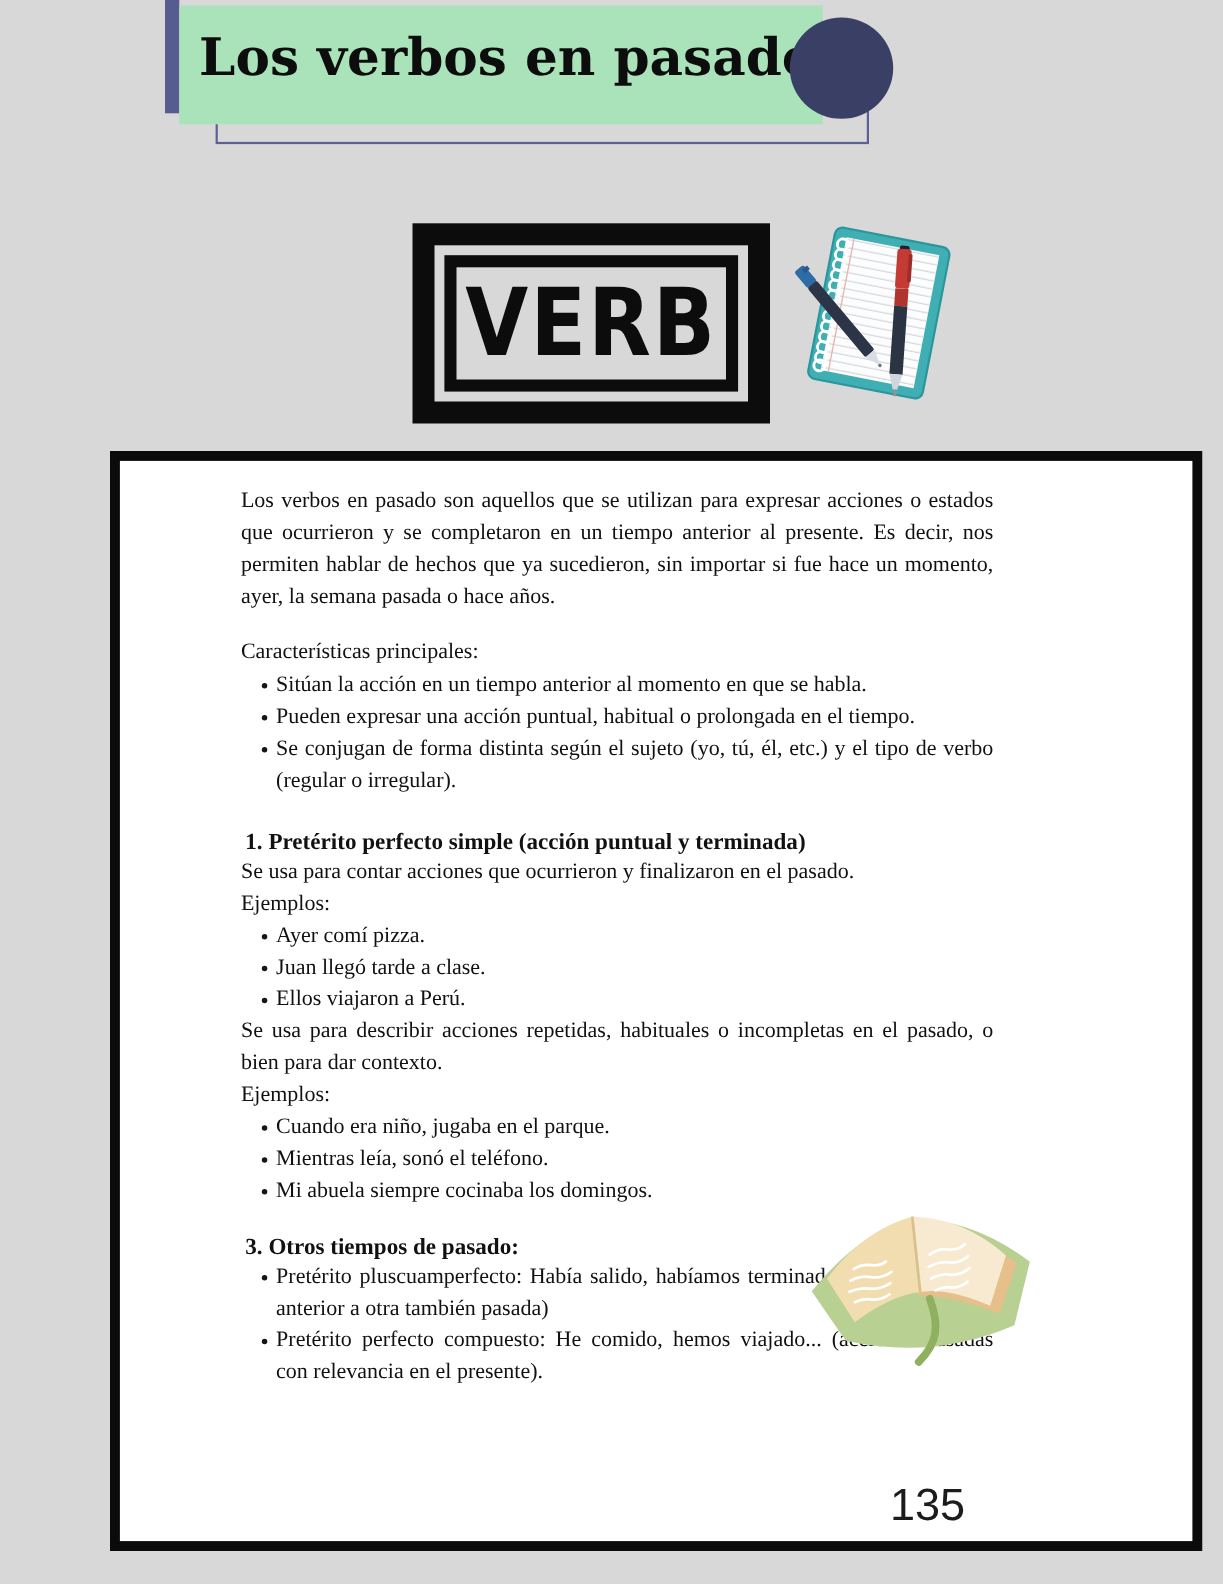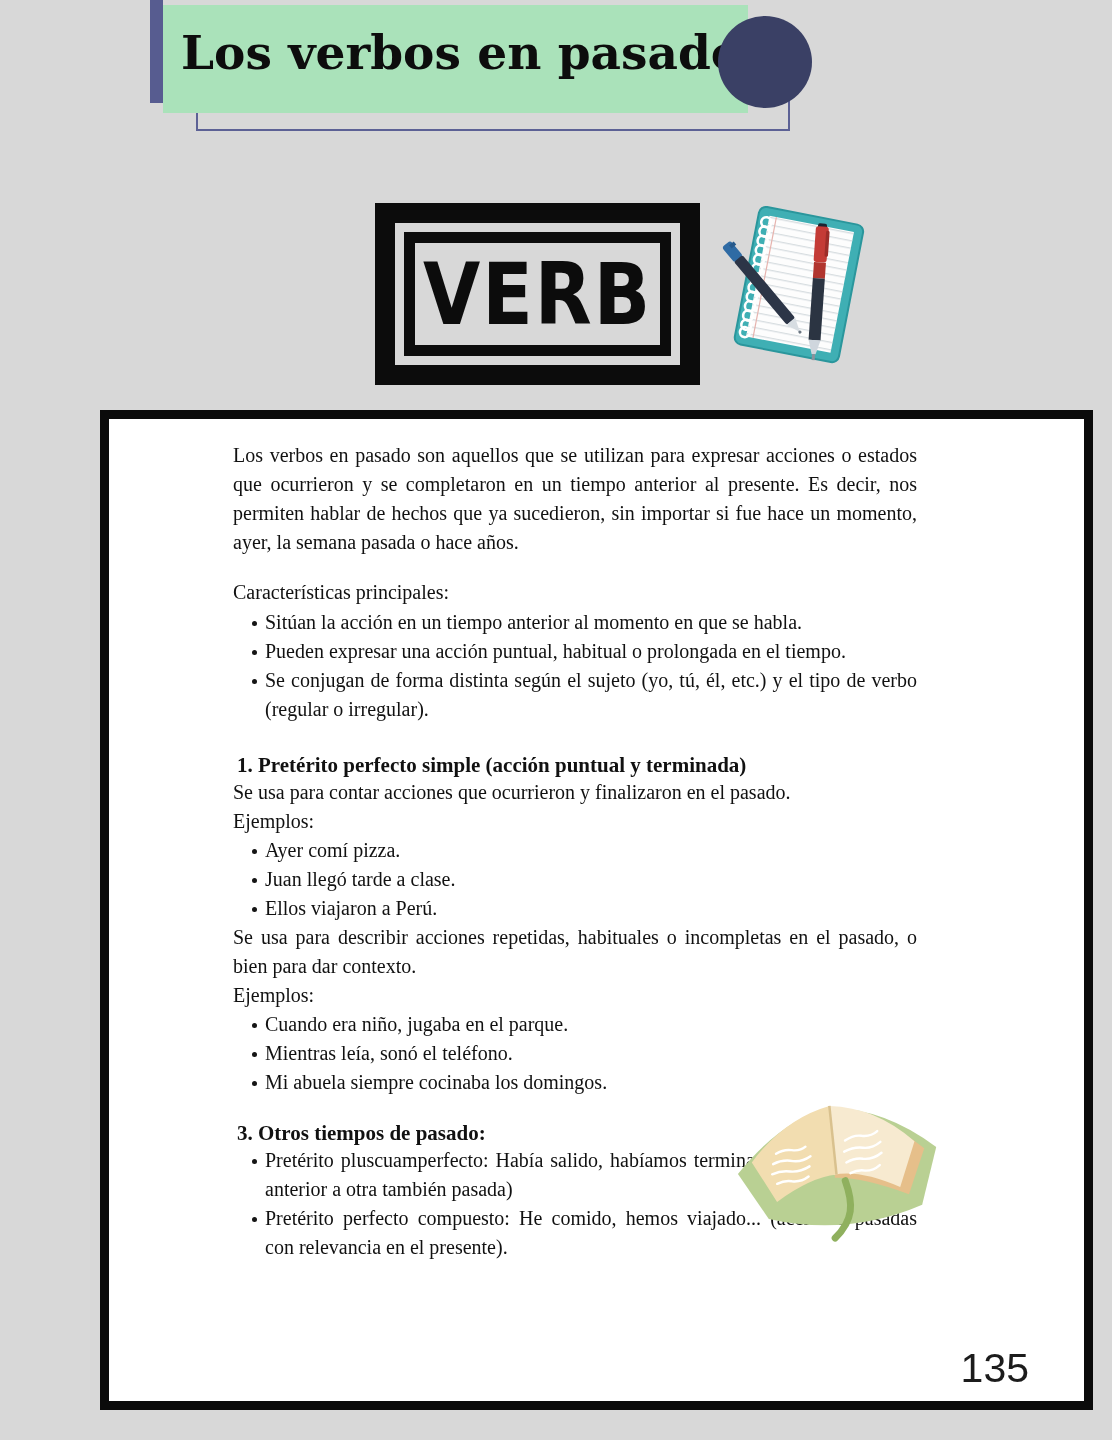--- a/index.html
+++ b/index.html
@@ -38,21 +38,21 @@
     font-size:74px; letter-spacing:2px; color:#0c0c0c; line-height:1;
     transform:scaleY(1.15);
   }
   .notebook { position:absolute; left:712px; top:198px; }
 
   
   .main-box {
     position:absolute; left:100px; top:410px; width:993px; height:1000px;
     background:#ffffff; border:9px solid #0b0b0b;
   }
-  .content { position:absolute; left:124px; top:22px; width:684px; }
+  .content { position:absolute; left:110px; top:22px; width:684px; }
   .body { font-size:20px; line-height:29px; margin:0; }
   .just { text-align:justify; }
   .h-car { font-size:20px; font-weight:normal; margin:24px 0 4px 0; }
   .h-tipos { font-size:21px; font-weight:bold; margin:32px 0 0 10px; }
   .h-sec { font-size:21px; font-weight:bold; margin:0 0 0 4px; }
   .mt-s1 { margin-top:29px; }
   .mt-s2 { margin-top:22px; }
   .mt-s3 { margin-top:24px; }
   ul { list-style:none; margin:0; padding:0 0 0 19px; }
   li {
@@ -60,21 +60,21 @@
   }
   li::before {
     content:""; position:absolute; left:0; top:12.5px;
     width:5px; height:5px; border-radius:50%; background:#151515;
   }
   ul.gap-after { margin-bottom:2px; }
   .book { position:absolute; left:615px; top:636px; }
   .page-number {
     position:absolute; left:700px; top:926px; width:220px;
     font-family:"Liberation Sans", sans-serif; font-size:41px; color:#1c1c1c;
-    text-align:right;
+    text-align:left;
   }
 </style>
 </head>
 <body>
 
 <div class="page-root">
 
   <div class="accent-bar"></div>
   <div class="outline-rect"></div>
   <div class="banner">

